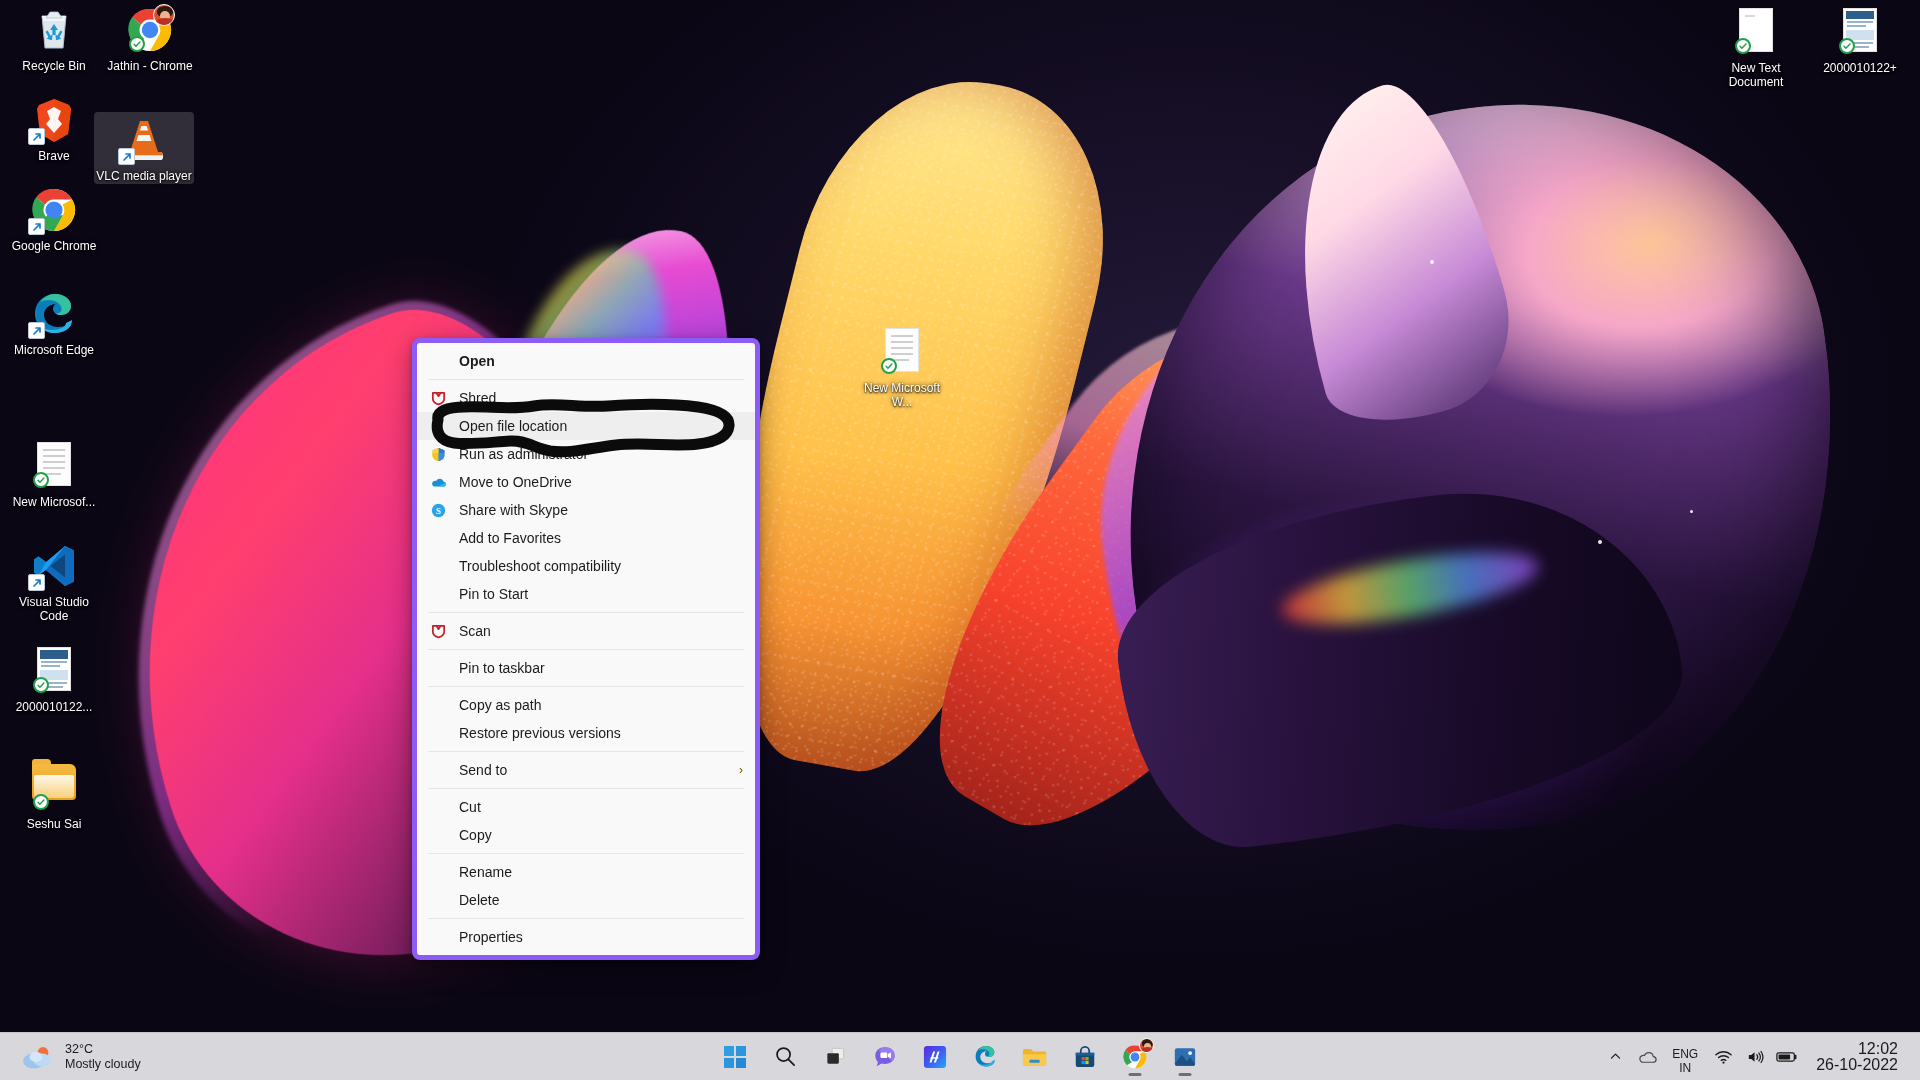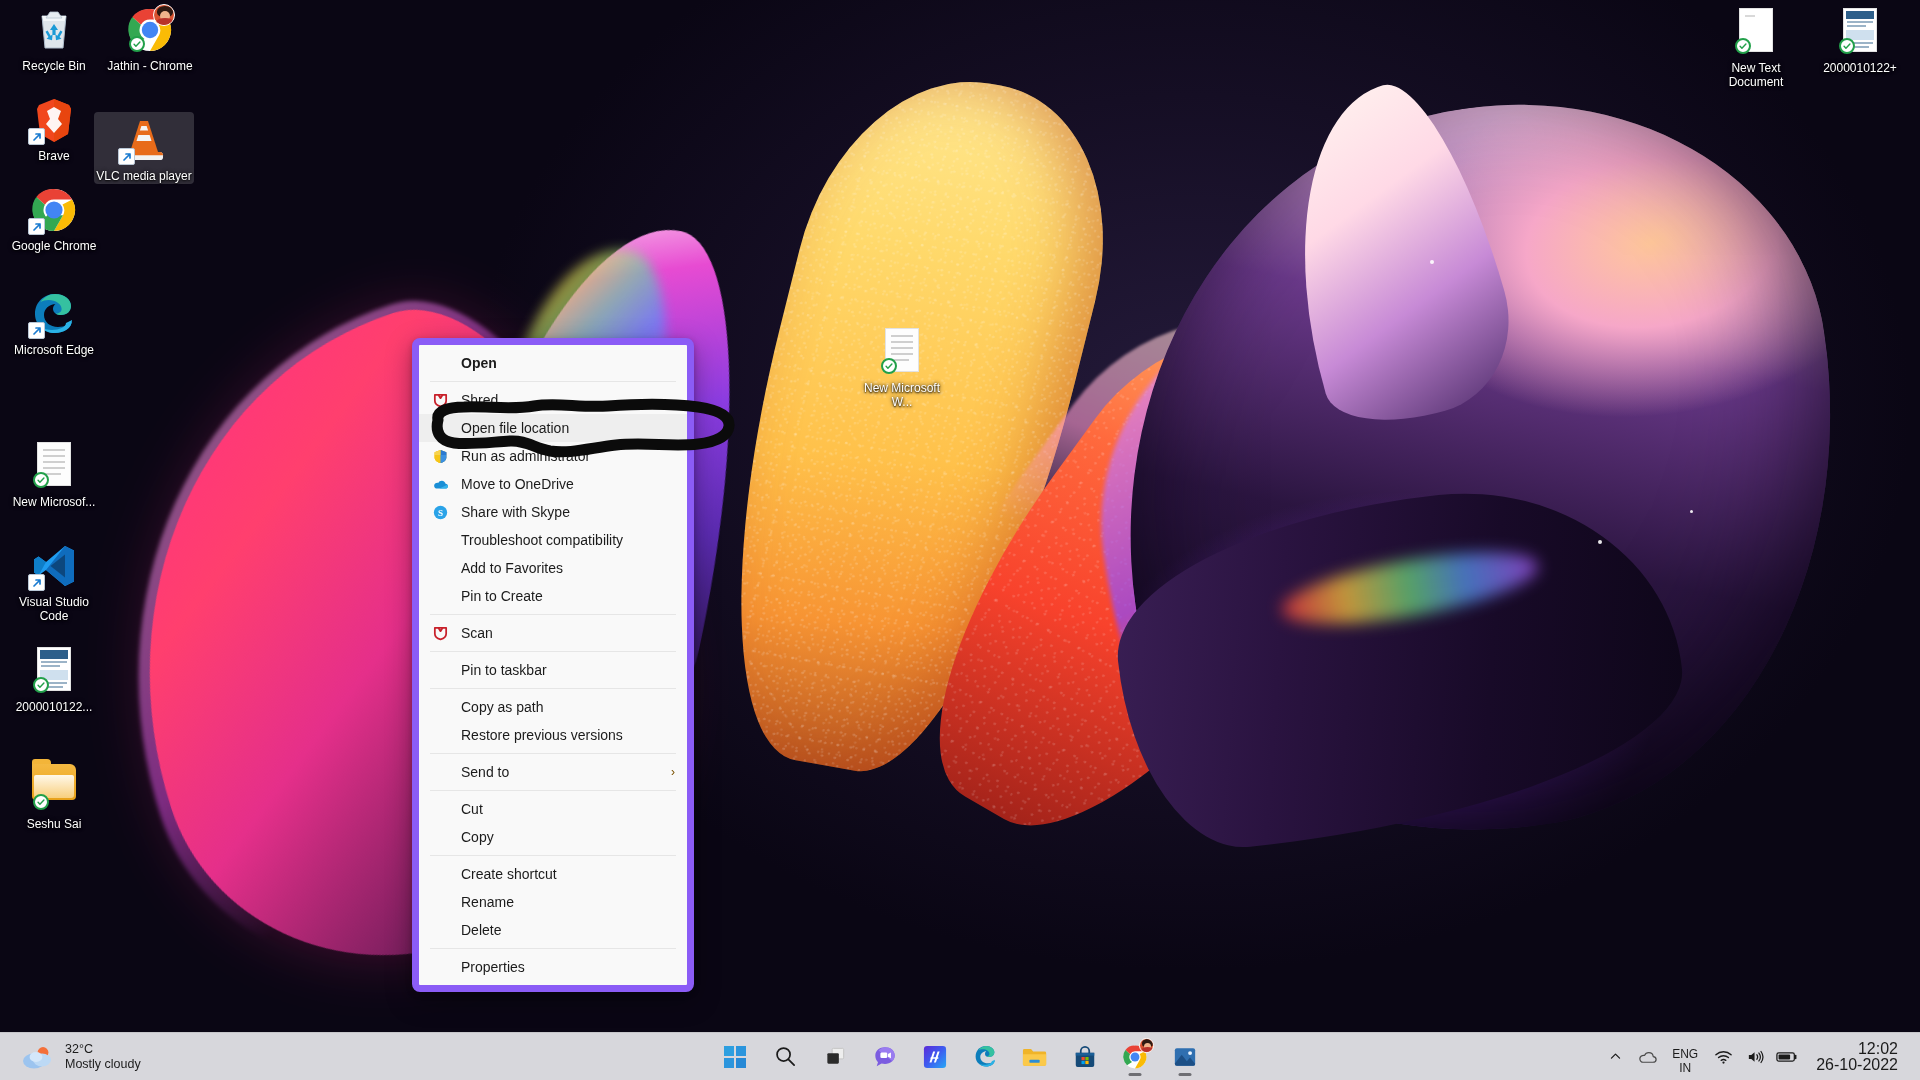--- a/index.html
+++ b/index.html
@@ -188,23 +188,23 @@
   .doc-page i:first-child{margin-top:6px}
   .folder-ic { width:44px;height:36px;margin-top:7px;position:relative; }
   .folder-back{position:absolute;inset:0;background:linear-gradient(180deg,#f5b942,#e8a119);border-radius:3px 6px 4px 4px;}
   .folder-tab{position:absolute;left:0;top:-5px;width:19px;height:8px;background:#f3b539;border-radius:3px 4px 0 0;}
   .folder-front{position:absolute;left:2px;top:11px;right:2px;bottom:2px;background:linear-gradient(180deg,#fff8e9,#f8cf7d);border-radius:2px 2px 3px 3px;}
 
   
   #context-menu {
     position: absolute;
     left: 412px; top: 338px;
-    width: 282px;
+    width: 348px;
     background: #f9f9f9;
-    border: 7px solid #8b5cf6;
+    border: 5px solid #8b5cf6;
     border-radius: 8px;
     box-shadow: 0 8px 26px rgba(0,0,0,.34), 0 2px 6px rgba(0,0,0,.22);
     padding: 4px 0 4px;
     font-size: 14px;
     color: #1b1b1b;
     overflow: hidden;
   }
   .menu-item {
     display: flex;
     align-items: center;
@@ -559,29 +559,29 @@
         <span class="mi-icon">
           <svg viewBox="0 0 18 18" width="15" height="15">
             <circle cx="9" cy="9" r="8" fill="#2aa3e8"></circle>
             <text x="9" y="13.2" font-family="Liberation Serif, serif" font-size="11" font-weight="bold" fill="#fff" text-anchor="middle">S</text>
           </svg>
         </span>
         <span class="mi-label">Share with Skype</span>
       </div>
       <div class="menu-item">
         <span class="mi-icon"></span>
+        <span class="mi-label">Add to Favorites</span>
+      </div>
+      <div class="menu-item">
+        <span class="mi-icon"></span>
         <span class="mi-label">Troubleshoot compatibility</span>
       </div>
       <div class="menu-item">
         <span class="mi-icon"></span>
-        <span class="mi-label">Add to Favorites</span>
-      </div>
-      <div class="menu-item">
-        <span class="mi-icon"></span>
-        <span class="mi-label">Pin to Create</span>
+        <span class="mi-label">Pin to Start</span>
       </div>
       <div class="menu-sep"></div>
       <div class="menu-item">
         <span class="mi-icon">
           <svg viewBox="0 0 18 18" width="15" height="15">
             <path d="M2.2 2.2h13.6v7.1c0 3.6-3.3 5.9-6.8 6.8C5.5 15.2 2.2 12.9 2.2 9.3z" fill="none" stroke="#c8202a" stroke-width="2.1" stroke-linejoin="round"></path>
             <path d="M6.4 2.2 L9 6.2 L11.6 2.2" fill="none" stroke="#c8202a" stroke-width="2.1" stroke-linejoin="round"></path>
           </svg>
         </span>
         <span class="mi-label">Scan</span>
@@ -609,24 +609,20 @@
       <div class="menu-sep"></div>
       <div class="menu-item">
         <span class="mi-icon"></span>
         <span class="mi-label">Cut</span>
       </div>
       <div class="menu-item">
         <span class="mi-icon"></span>
         <span class="mi-label">Copy</span>
       </div>
       <div class="menu-sep"></div>
-      <div class="menu-item">
-        <span class="mi-icon"></span>
-        <span class="mi-label">Create shortcut</span>
-      </div>
       <div class="menu-item">
         <span class="mi-icon"></span>
         <span class="mi-label">Rename</span>
       </div>
       <div class="menu-item">
         <span class="mi-icon"></span>
         <span class="mi-label">Delete</span>
       </div>
       <div class="menu-sep"></div>
       <div class="menu-item">

